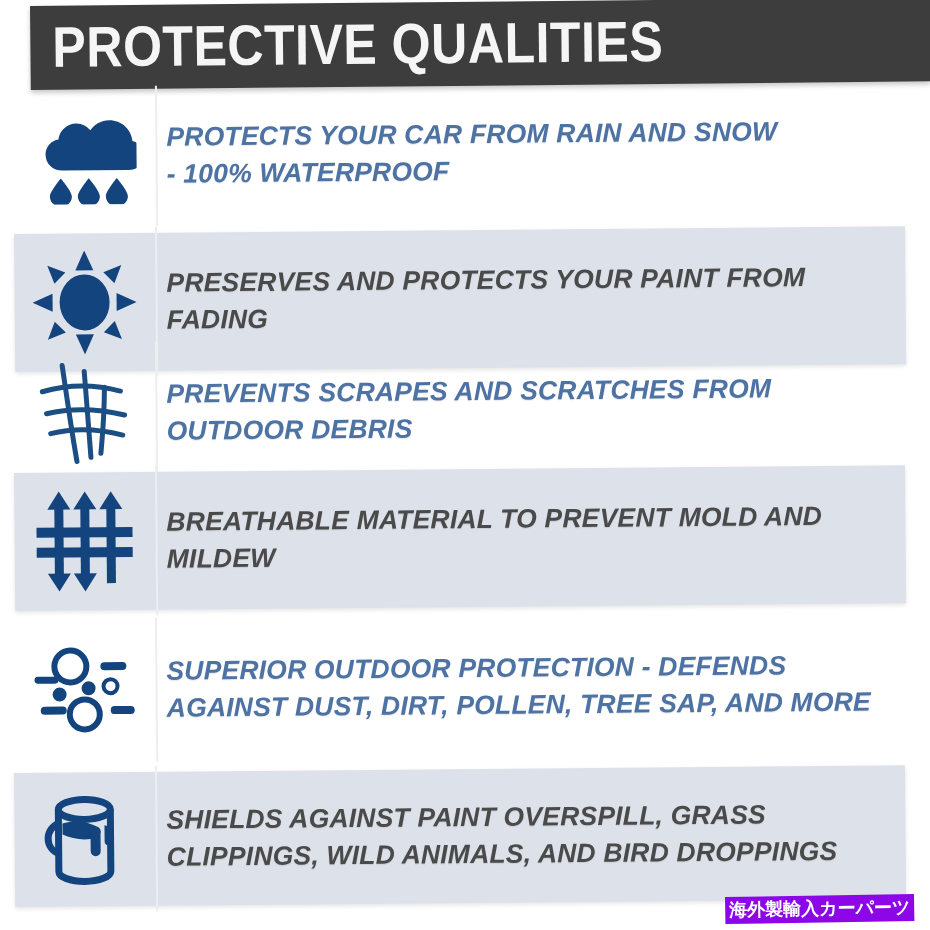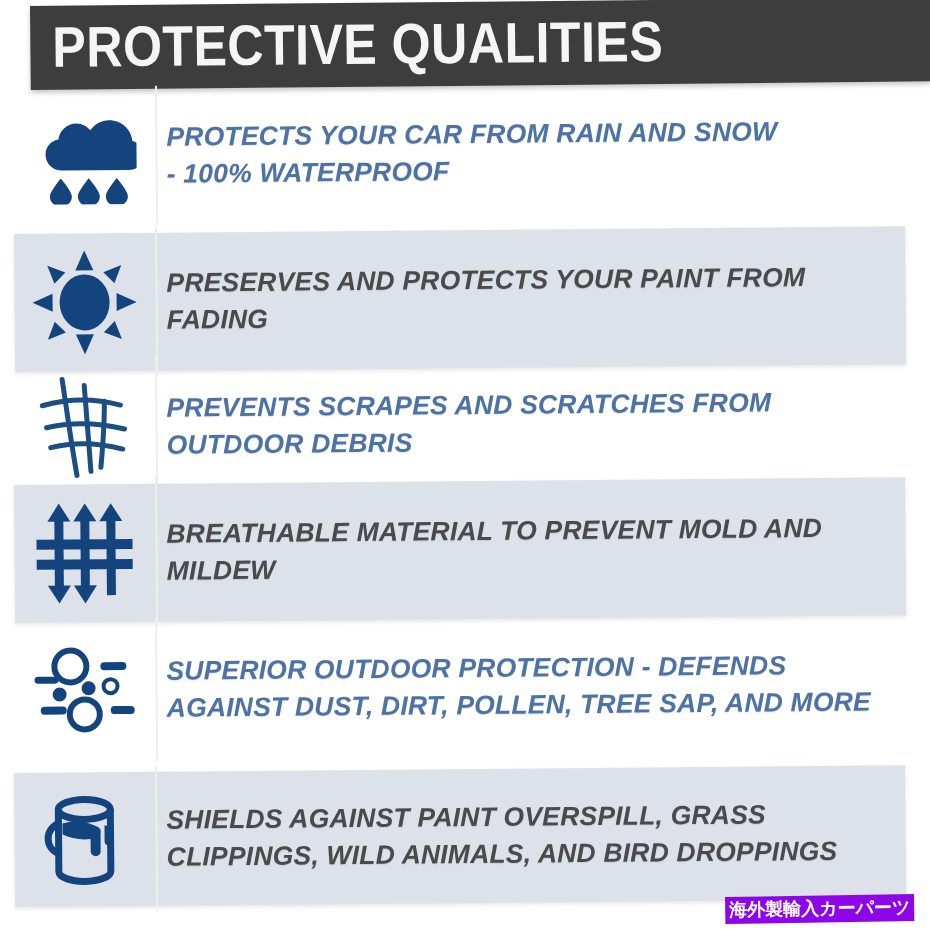--- a/index.html
+++ b/index.html
@@ -209,21 +209,21 @@
         </div>
         <div class="text-cell">
           <div class="row-text t-gray">
             <div>PRESERVES AND PROTECTS YOUR PAINT FROM</div>
             <div>FADING</div>
           </div>
         </div>
       </div>
     </div>
 
-    <div class="row plain" style="top:270px;height:130px;">
+    <div class="row plain" style="top:256px;height:130px;">
       <div class="row-band"></div>
       <div class="row-inner">
         <div class="divider"></div>
         <div class="icon-cell">
           <svg width="104" height="104" viewBox="0 0 104 104">
             <g stroke="#1b4e82" stroke-width="5" fill="none" stroke-linecap="round">
               <path d="M30 4 C34 32, 38 64, 44 100"></path>
               <path d="M52 10 C54 36, 56 68, 58 96"></path>
               <path d="M72 26 C72 48, 70 72, 68 92"></path>
               <path d="M10 30 C38 22, 66 24, 88 30"></path>
@@ -234,21 +234,21 @@
         </div>
         <div class="text-cell">
           <div class="row-text t-blue">
             <div>PREVENTS SCRAPES AND SCRATCHES FROM</div>
             <div>OUTDOOR DEBRIS</div>
           </div>
         </div>
       </div>
     </div>
 
-    <div class="row" style="top:392px;height:138px;">
+    <div class="row" style="top:380px;height:138px;">
       <div class="row-band"></div>
       <div class="row-inner">
         <div class="divider"></div>
         <div class="icon-cell">
           <svg width="104" height="104" viewBox="0 0 104 104">
             <g fill="#14447e">
               <rect x="4" y="38" width="96" height="10"></rect>
               <rect x="4" y="58" width="96" height="10"></rect>
               <rect x="22" y="14" width="9" height="80"></rect>
               <polygon points="26.5,2 38,20 15,20"></polygon>

